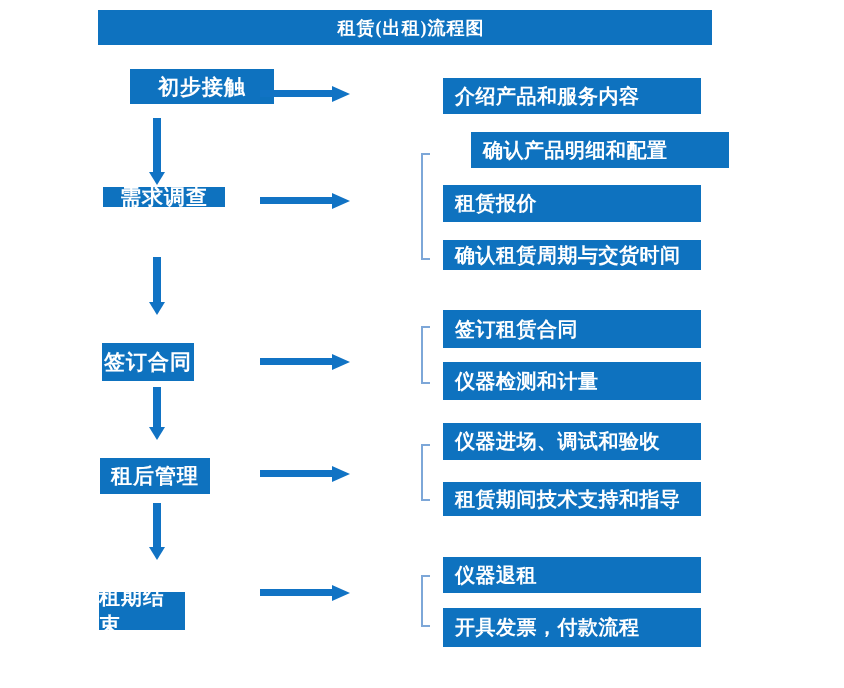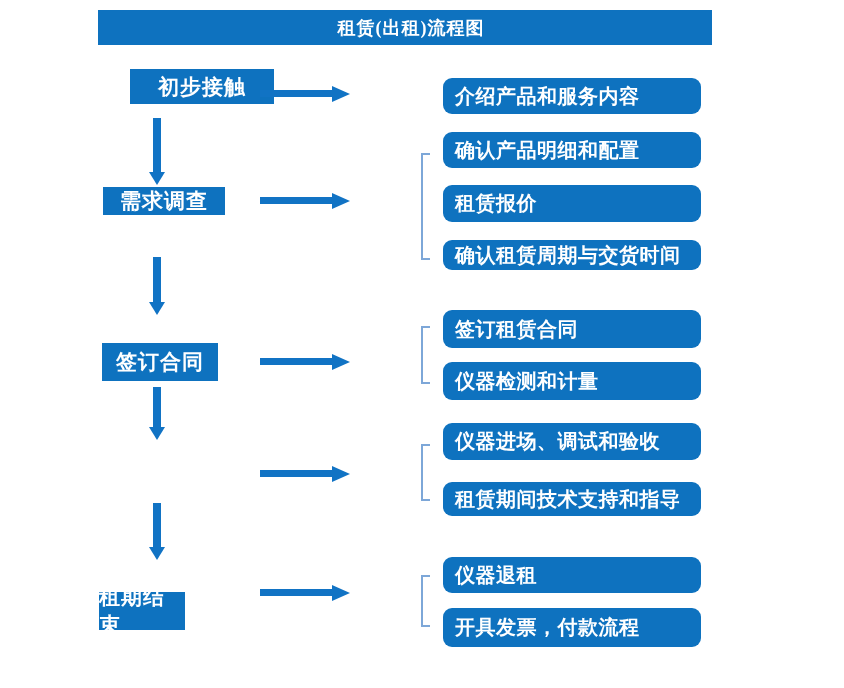--- a/index.html
+++ b/index.html
@@ -39,21 +39,20 @@
   .detail-box {
     position: absolute;
     left: 443px; width: 258px;
     background: var(--box-blue);
     color: var(--text);
     font-size: 20px; font-weight: 700;
     letter-spacing: 0.5px;
     display: flex; align-items: center;
     padding-left: 12px;
     box-sizing: border-box;
-    border-radius: 9px;
   }
   .h-arrow { position: absolute; left: 260px; width: 90px; height: 16px; }
   .h-arrow .shaft {
     position: absolute; left: 0; top: 4px; width: 72px; height: 7px;
     background: var(--arrow-blue);
   }
   .h-arrow .head {
     position: absolute; left: 72px; top: 0; width: 0; height: 0;
     border-top: 8px solid transparent;
     border-bottom: 8px solid transparent;
@@ -80,22 +79,23 @@
   }
 </style>
 </head>
 <body>
 
 <div class="canvas">
 
   <div class="title-bar">租赁(出租)流程图</div>
 
   <div class="step-box" style="left:102px; top:69px;  width:144px; height:35px;margin-left:28px;">初步接触</div>
-  <div class="step-box" style="left:103px; top:187px; width:122px; height:28px;">需求调查</div>
-  <div class="step-box" style="left:102px; top:343px; width:116px; height:38px;">签订合同</div>
+  <div class="step-box" style="left:103px; top:187px; width:122px; height:20px;">需求调查</div>
+  <div class="step-box" style="left:102px; top:343px; width:92px; height:38px;">签订合同</div>
+  <div class="step-box" style="left:100px; top:458px; width:110px; height:36px;">租后管理</div>
   <div class="step-box" style="left:99px;  top:592px; width:86px; height:38px;">租期结束</div>
 
   <div class="h-arrow" style="top:86px;">
       <div class="shaft"></div>
       <div class="head"></div>
     </div>
   <div class="h-arrow" style="top:193px;">
       <div class="shaft"></div>
       <div class="head"></div>
     </div>
@@ -129,21 +129,21 @@
       <div class="head"></div>
     </div>
 
   <div class="bracket" style="top:153px; height:107px;"></div>
   <div class="bracket" style="top:326px; height:58px;"></div>
   <div class="bracket" style="top:444px; height:57px;"></div>
   <div class="bracket" style="top:575px; height:52px;"></div>
 
   <div class="detail-box" style="top:78px;  height:36px;">介绍产品和服务内容</div>
 
-  <div class="detail-box" style="top:132px; height:36px;">确认产品明细和配置</div>
+  <div class="detail-box" style="top:132px; height:36px;margin-left:28px;">确认产品明细和配置</div>
   <div class="detail-box" style="top:185px; height:37px;">租赁报价</div>
   <div class="detail-box" style="top:240px; height:30px;">确认租赁周期与交货时间</div>
 
   <div class="detail-box" style="top:310px; height:38px;">签订租赁合同</div>
   <div class="detail-box" style="top:362px; height:38px;text-align:center;">仪器检测和计量</div>
 
   <div class="detail-box" style="top:423px; height:37px;">仪器进场、调试和验收</div>
   <div class="detail-box" style="top:482px; height:34px;">租赁期间技术支持和指导</div>
 
   <div class="detail-box" style="top:557px; height:36px;">仪器退租</div>

